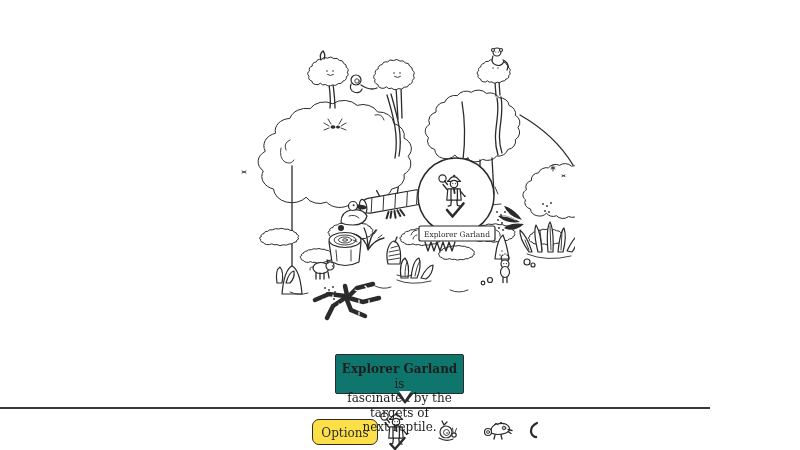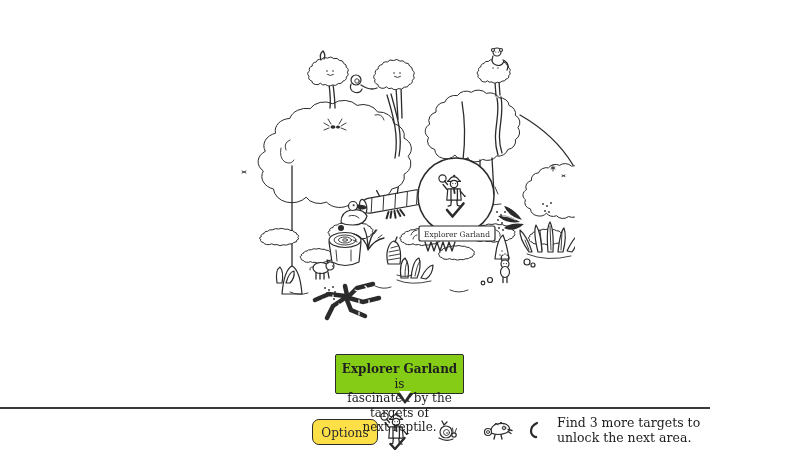--- a/index.html
+++ b/index.html
@@ -9,21 +9,21 @@
   svg{display:block;}
   .ln{fill:none;stroke:#2b2b2b;stroke-width:1.3;stroke-linecap:round;stroke-linejoin:round;}
   .thin{fill:none;stroke:#2b2b2b;stroke-width:0.9;stroke-linecap:round;}
   .wt{fill:#ffffff;stroke:#2b2b2b;stroke-width:1.2;stroke-linecap:round;stroke-linejoin:round;}
   .ink{fill:#2b2b2b;stroke:none;}
   .cloud{fill:#ffffff;stroke:#2b2b2b;}
   .sign-text{font:7.5px "DejaVu Serif","Liberation Serif",serif;fill:#2b2b2b;}
 
   
   .hint-bubble{position:absolute;left:335px;top:354px;width:127px;height:31px;
-    background:#84cc16;border:1.5px solid #2b2b2b;border-radius:2px;z-index:5;
+    background:#0f766e;border:1.5px solid #2b2b2b;border-radius:2px;z-index:5;
     text-align:center;font-size:12px;line-height:14.5px;padding-top:7px;color:#1e1e1e;}
   .hint-bubble .b{font-weight:bold;}
   .tail-outer{position:absolute;left:60px;bottom:-11px;width:0;height:0;
     border-left:9px solid transparent;border-right:9px solid transparent;border-top:11px solid #2b2b2b;}
   .tail-inner{position:absolute;left:63px;bottom:-7px;width:0;height:0;
     border-left:6px solid transparent;border-right:6px solid transparent;border-top:9px solid #ffffff;}
 
   
   .bottom-bar{position:absolute;left:0;top:407px;width:800px;height:43px;background:#fff;
     border-top:2px solid #3a3a3a;z-index:1;}
@@ -357,18 +357,14 @@
       </svg>
     </div>
 
     <div class="target t-tongue">
       <svg width="12" height="18" viewBox="0 0 12 18">
         <path d="M 9 2 q -6 3 -6 8 q 0 4 4 6" fill="none" stroke="#2b2b2b" stroke-width="2.2" stroke-linecap="round"></path>
         <circle class="ink" cx="8" cy="16" r="1.2"></circle>
       </svg>
     </div>
 
-    <div class="find-text">
-      <div>Find 3 more targets to</div>
-      <div>unlock the next area.</div>
-    </div>
   </div>
 </div>
 
 </body></html>

